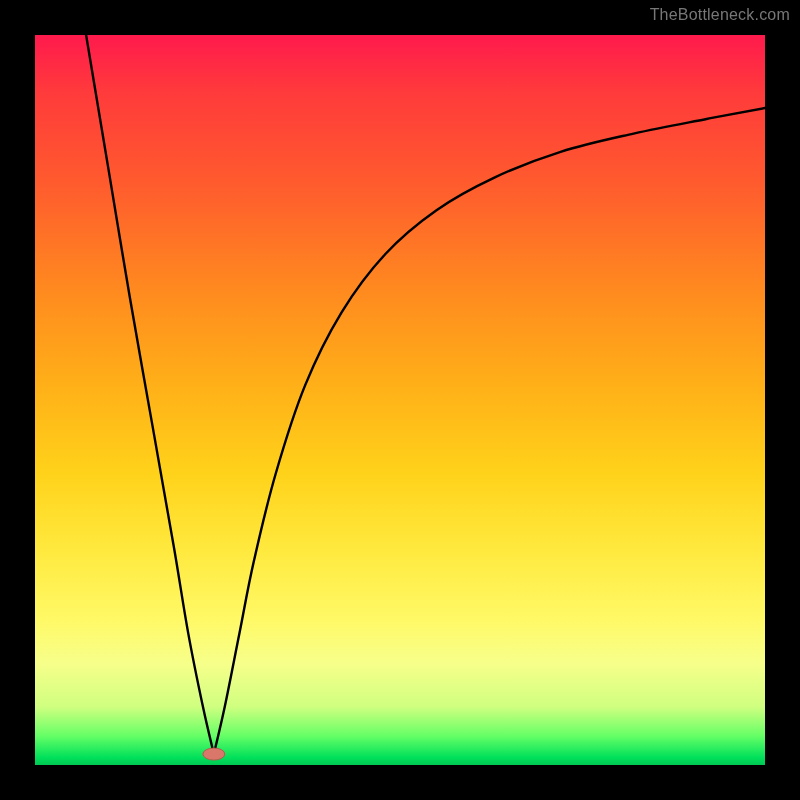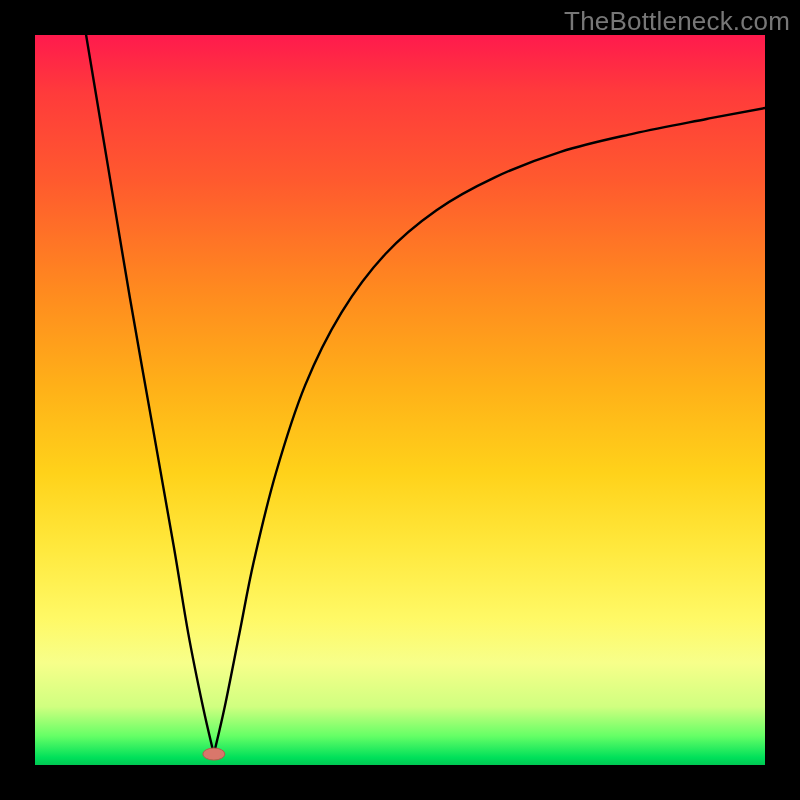--- a/index.html
+++ b/index.html
@@ -44,21 +44,21 @@
     top: 0;
     width: 730px;
     height: 730px;
     overflow: visible;
   }
   .watermark {
     position: absolute;
     top: 6px;
     right: 10px;
     color: #777;
-    font-size: 26px;
+    font-size: 16px;
     letter-spacing: 0.2px;
     user-select: none;
   }
 </style>
 </head>
 <body>
 
 <div class="frame">
 
   <div class="plot-area">

